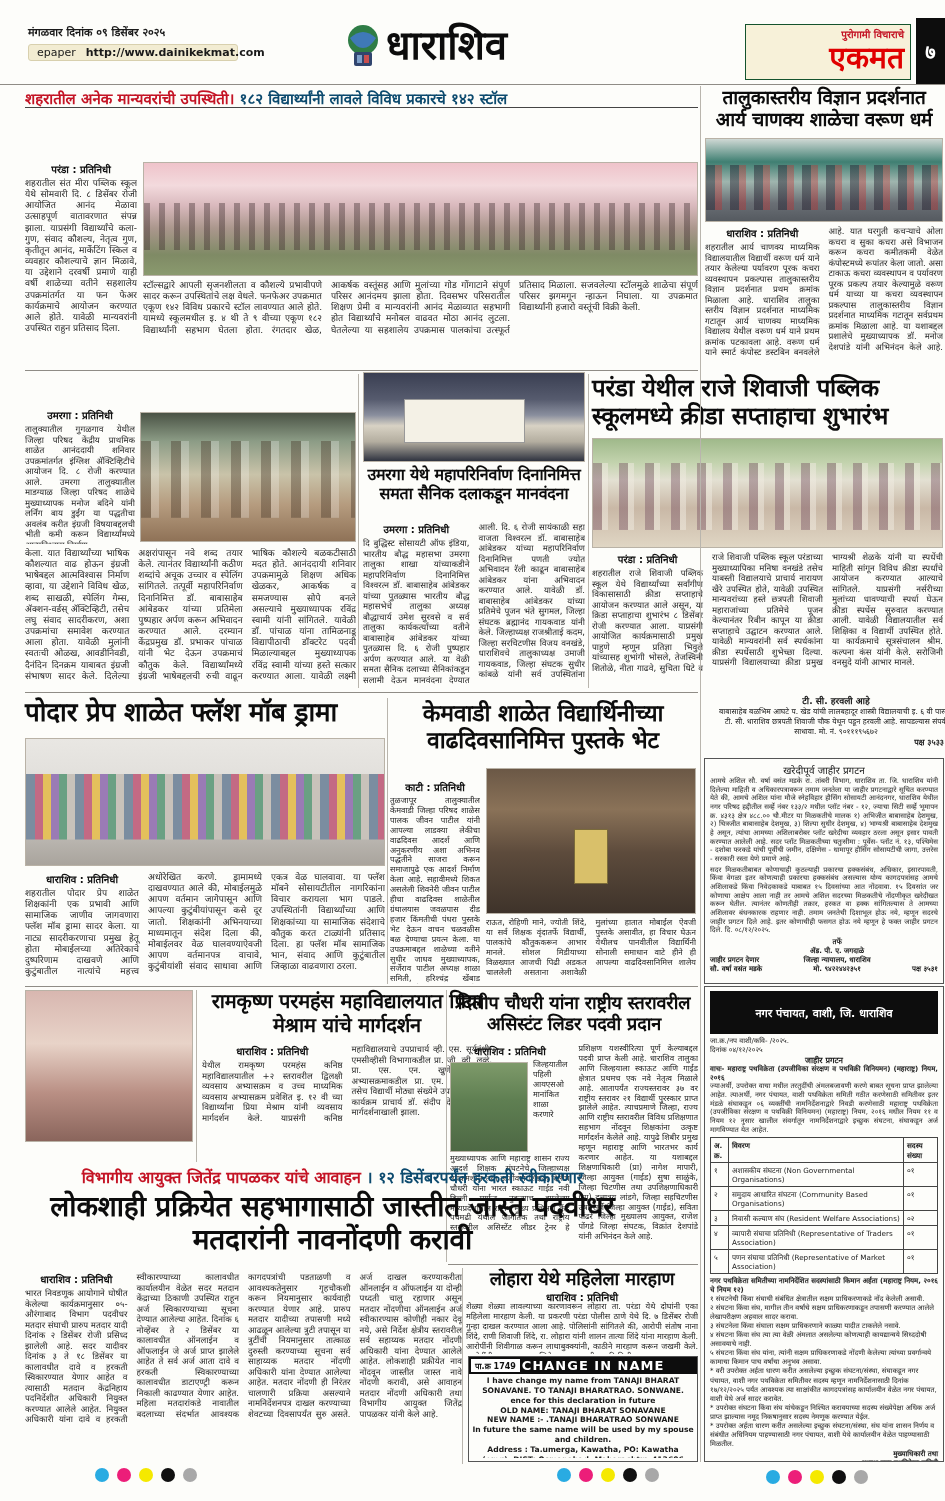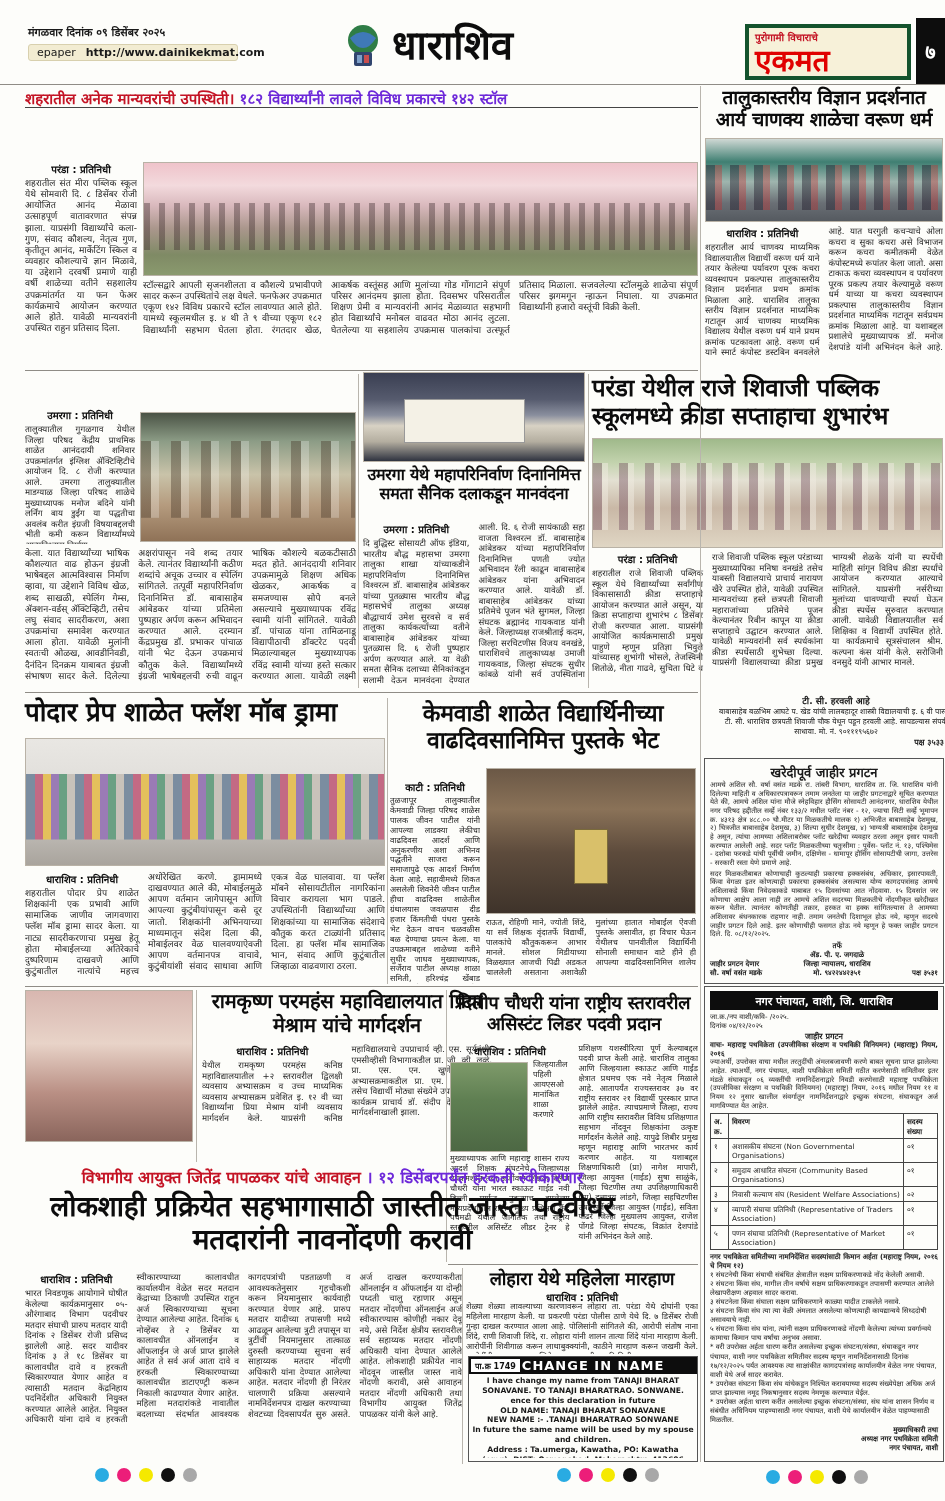--- a/index.html
+++ b/index.html
@@ -14,32 +14,32 @@
   .just { text-align:justify; font-size:9px; line-height:1.24; color:#252525; }
   .s85 { font-size:8.5px; } .s8 { font-size:8px; } .s75 { font-size:7.5px; } .s7 { font-size:7px; }
   .flow2 { column-count:2; column-gap:9px; }
   .flow3 { column-count:3; column-gap:9px; }
   .flow4 { column-count:4; column-gap:9px; }
   .clip { overflow:hidden; }
   .ph { background-color:#cfc8bd; border:1px solid #b9b2a6; }
   .vr { width:1px; background:#b9b5ad; }
   .hrule { height:1px; background:#8f8c86; }
   .kicker-red { color:#c41425; font-weight:bold; }
-  .kicker-black { color:#6d28d9; font-weight:bold; }
+  .kicker-black { color:#0c4a6e; font-weight:bold; }
   .pre { white-space:pre-line; }
   
   .epaper { background:#f2ecd2; border:1px solid #d8d0ae; border-radius:3px;
             display:flex; align-items:center; gap:5px; padding:2px 8px; font-size:11px; }
   .edot { width:11px; height:11px; border-radius:50%; background:#d11a1a; display:inline-block; }
-  .brandbox { background:#f7f1d9; border:4px solid #14532d; text-align:left; padding:2px 6px; }
+  .brandbox { background:#f7f1d9; border:1px solid #14532d; text-align:right; padding:2px 6px; }
   .pageno { background:#0d0d0d; color:#fff; display:flex; align-items:center; justify-content:center;
             font-size:20px; font-weight:bold; }
   
   .noticebox { border:1px solid #555; padding:4px 5px; background:#fdfdfa; }
-  .npbar { background:#0d0d0d; color:#fff; text-align:center; font-weight:bold; font-size:11px; padding:2px 0; }
+  .npbar { background:#0d0d0d; color:#fff; text-align:center; font-weight:bold; font-size:11px; padding:14px 0; }
   .nptable { width:100%; border-collapse:collapse; font-size:7.2px; margin:3px 0; }
   .nptable th,.nptable td { border:1px solid #444; padding:2px 3px; vertical-align:top; text-align:left; }
   .cn-head { background:#0d0d0d; color:#fff; display:flex; align-items:center; }
   .cn-tag { background:#fff; color:#111; font-size:8px; font-weight:bold; padding:1px 4px; margin:2px; }
   .cn-title { flex:1; text-align:left; font-weight:bold; font-size:13px; letter-spacing:1px; }
   .dots { display:flex; gap:8px; }
   .dot { width:14px; height:14px; border-radius:50%; }
   .dc { background:#29abe2; } .dm { background:#ec1e79; } .dy { background:#f5e900; }
   .dk { background:#101010; } .dg { background:#a8a8a8; }
   .portrait { float:left; width:78px; height:90px; margin:2px 5px 2px 0; }
@@ -49,21 +49,21 @@
 
 <div class="page">
 
   <div class="abs" style="left:28px; top:24px; font-size:11px; font-weight:bold;">मंगळवार दिनांक ०९ डिसेंबर २०२५</div>
   <div class="abs epaper" style="left:28px; top:44px; width:210px; height:17px;">
     <span>epaper</span>
     <span class="edot"></span>
     <span style="font-weight:bold;">http://www.dainikekmat.com</span>
   </div>
 
-  <div class="abs" style="left:340px; top:20px; width:280px; display:flex; align-items:center; gap:6px;">
+  <div class="abs" style="left:340px; top:20px; width:280px; display:flex; align-items:center; gap:0;">
     <svg width="46" height="52" viewBox="0 0 46 52">
       <circle cx="23" cy="20" r="15" fill="#2f7d46"></circle>
       <path d="M10 18 q13 -12 26 0 q-6 10 -13 10 q-7 0 -13 -10" fill="#3f79b8"></path>
       <rect x="14" y="32" width="18" height="14" rx="2" fill="#31456e"></rect>
       <rect x="17" y="35" width="5" height="8" fill="#7ea0c9"></rect>
       <rect x="24" y="35" width="5" height="8" fill="#c94f4f"></rect>
     </svg>
     <span class="hl" style="font-size:40px;">धाराशिव</span>
   </div>
 
@@ -175,21 +175,21 @@
 
   <div class="abs vr" style="left:700px; top:86px; height:1376px;"></div>
 
   <div class="abs clip center" style="left:704px; top:694px; width:240px; height:60px;margin-left:12px;">
     <div style="font-size:9px; font-weight:bold;">टी. सी. हरवली आहे</div>
     <div class="s75" style="line-height:1.3;">बाबासाहेब बळभिम आघटे प. खेड यांची लालबहादूर शास्त्री विद्यालयाची इ. ६ वी पासची टी. सी. धाराशिव छत्रपती शिवाजी चौक येथून पडून हरवली आहे. सापडल्यास संपर्क साधावा. मो. नं. ९०१११९५६७२</div>
     <div class="s8" style="text-align:right; font-weight:bold; padding-right:12px;">पक्ष ३५३३</div>
   </div>
 
   <div class="abs noticebox clip" style="left:704px; top:758px; width:240px; height:226px;">
-    <div class="center" style="font-size:13px; font-weight:bold;">खरेदीपूर्व जाहीर प्रगटन</div>
+    <div class="center" style="font-size:10px; font-weight:normal;">खरेदीपूर्व जाहीर प्रगटन</div>
     <div class="just s7">आमचे अशिल सौ. वर्षा वसंत मडके रा. तांबरी विभाग, धाराशिव ता. जि. धाराशिव यांनी दिलेल्या माहिती व अधिकारपत्रावरून तमाम जनतेला या जाहीर प्रगटनाद्वारे सूचित करण्यात येते की, आमचे अशिल यांना मौजे स्नेहविहार हौसिंग सोसायटी आनंदनगर, धाराशिव येथील नगर परिषद हद्दीतील सर्व्हे नंबर १३३/२ मधील प्लॉट नंबर - १२, ज्याचा सिटी सर्व्हे भूमापन क्र. ४३१३ क्षेत्र ४८८.०० चौ.मीटर या मिळकतीचे मालक १) अभिजीत बाबासाहेब देशमुख, २) चित्रजीत बाबासाहेब देशमुख, ३) शिल्पा सुधीर देशमुख, ४) भाग्यश्री बाबासाहेब देशमुख हे असून, त्यांचा आमच्या अशिलाबरोबर प्लॉट खरेदीचा व्यवहार ठरला असून इसार पावती करण्यात आलेली आहे. सदर प्लॉट मिळकतीच्या चतुःसीमा : पूर्वेस- प्लॉट नं. १३, पश्चिमेस - दशोबा फरकडे यांची पूर्वीची जमीन, दक्षिणेस - धामापूर हौसिंग सोसायटीची जागा, उत्तरेस - सरकारी रस्ता येणे प्रमाणे आहे.</div>
     <div class="just s7" style="margin-top:2px;">सदर मिळकतीबाबत कोणाचाही कुठल्याही प्रकारचा हक्कसंबंध, अधिकार, इसारपावती, किंवा वेगळा इतर कोणत्याही प्रकारचा हक्कसंबंध असल्यास योग्य कागदपत्रांसह आमचे अशिलाकडे किंवा निवेदकाकडे याबाबत १५ दिवसांच्या आत नोंदवावा. १५ दिवसांत जर कोणाचा आक्षेप आला नाही तर आमचे अशिल सदरच्या मिळकतीचे नोंदणीकृत खरेदीखत करून घेतील. त्यानंतर कोणतीही तक्रार, हरकत वा हक्क सांगितल्यास ते आमच्या अशिलावर बंधनकारक राहणार नाही. तमाम जनतेची दिशाभूल होऊ नये, म्हणून सदरचे जाहीर प्रगटन दिले आहे. इतर कोणाचीही फसगत होऊ नये म्हणून हे फक्त जाहीर प्रगटन दिले. दि. ०८/१२/२०२५.</div>
     <div style="display:flex; justify-content:space-between; align-items:flex-end; margin-top:2px;">
       <div class="s7 pre" style="font-weight:bold;">जाहीर प्रगटन देणार
 सौ. वर्षा वसंत मडके</div>
       <div class="s7 pre center" style="font-weight:bold;">तर्फे
 ॲड. पी. ए. जगदाळे
 जिल्हा न्यायालय, धाराशिव
 मो. ९४२२४४२३५१</div>
       <div class="s7" style="font-weight:bold;">पक्ष ३५३१</div>

